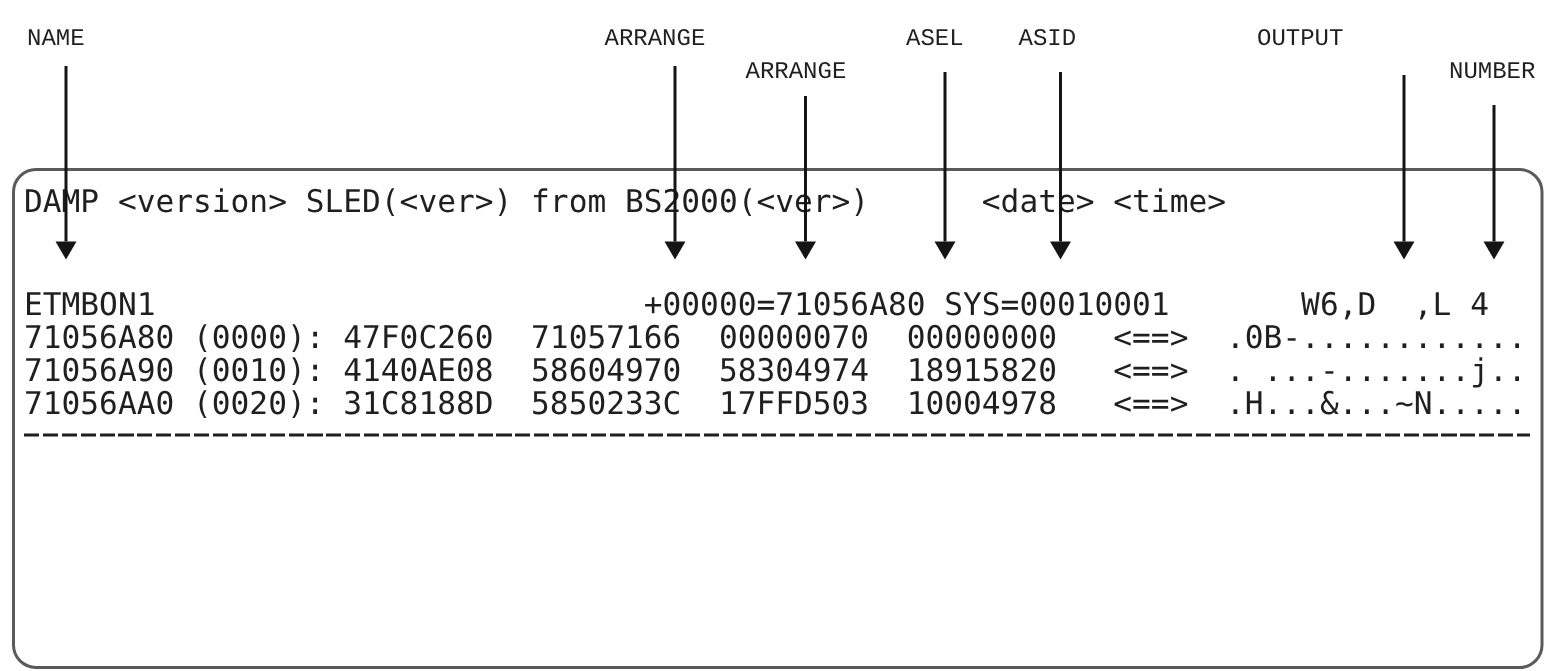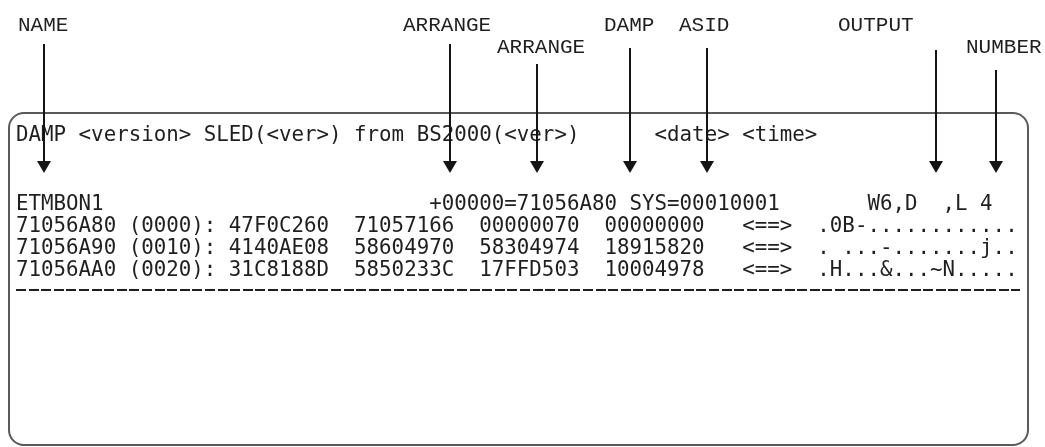--- a/index.html
+++ b/index.html
@@ -12,21 +12,21 @@
   .figure{
     position:relative;
     width:1045px;height:447px;
     background:var(--background);
     overflow:hidden;
     font-family:"Liberation Mono","DejaVu Sans Mono",monospace;
     color:var(--text);
   }
   .callout-label{
     position:absolute;
-    font-size:21px;
+    font-size:16px;
     line-height:22px;
     white-space:pre;
     z-index:4;
   }
   .arrow{
     position:absolute;
     width:2px;
     background:var(--arrow);
     z-index:5;
   }
@@ -67,21 +67,21 @@
   }
 </style>
 </head>
 <body>
 
 <div class="figure">
 
   <div class="callout-label" style="left:18px;top:15px">NAME</div>
   <div class="callout-label" style="left:403px;top:15px">ARRANGE</div>
   <div class="callout-label" style="left:497px;top:37px">ARRANGE</div>
-  <div class="callout-label" style="left:604px;top:15px">DAMP</div>
+  <div class="callout-label" style="left:604px;top:15px">ASEL</div>
   <div class="callout-label" style="left:679px;top:15px">ASID</div>
   <div class="callout-label" style="left:838px;top:15px">OUTPUT</div>
   <div class="callout-label" style="left:966px;top:37px">NUMBER</div>
 
   <div class="arrow" style="left:43px;top:44px;height:117px"></div>
   <div class="arrow" style="left:449px;top:44px;height:117px"></div>
   <div class="arrow" style="left:536px;top:64px;height:97px"></div>
   <div class="arrow" style="left:629px;top:48px;height:113px"></div>
   <div class="arrow" style="left:706px;top:48px;height:113px"></div>
   <div class="arrow" style="left:935px;top:50px;height:111px"></div>

